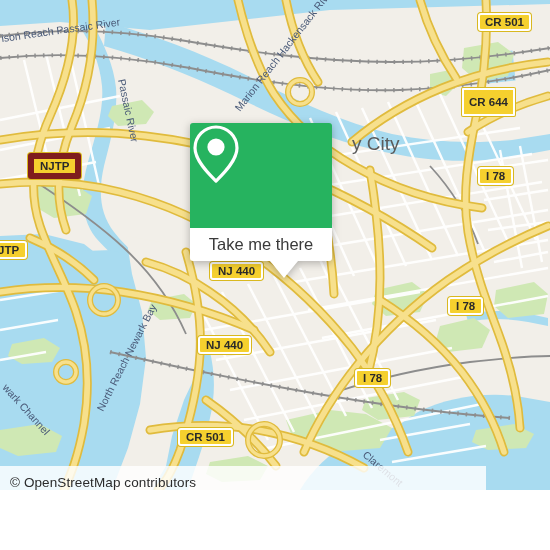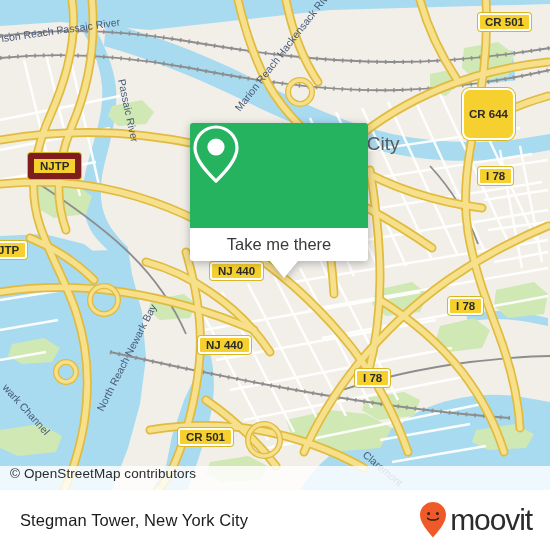--- a/index.html
+++ b/index.html
@@ -9,40 +9,40 @@
     background:#ffffff;
   }
   #app{position:relative;width:550px;height:550px;overflow:hidden;background:#fff;}
 
   
   .map{position:absolute;left:0;top:0;width:550px;height:490px;overflow:hidden;background:#f2efe9;}
   .map svg{position:absolute;left:0;top:0;}
 
   
   .attribution{
-    position:absolute;left:0;top:466px;width:550px;height:24px;
+    position:absolute;left:0;top:466px;width:486px;height:24px;
     background:rgba(255,255,255,0.82);
-    display:flex;align-items:flex-start;
+    display:flex;align-items:flex-end;
     box-sizing:border-box;padding-left:10px;
   }
   .attribution span{font-size:13.5px;color:#2b2b2b;letter-spacing:.1px;}
 
   
   .footer{
     position:absolute;left:0;top:490px;width:550px;height:60px;
     background:#ffffff;display:flex;align-items:center;justify-content:space-between;
     box-sizing:border-box;padding:0 18px 0 20px;
   }
   .footer-title{font-size:16.5px;color:#1c1c1c;letter-spacing:.1px;white-space:nowrap;}
   .brand{display:flex;align-items:center;gap:2px;}
   .brand-word{font-size:30px;color:#2b2b2b;letter-spacing:-1.1px;line-height:1;font-weight:400;}
 
   
   .callout{
-    position:absolute;left:190px;top:123px;width:178px;
+    position:absolute;left:190px;top:123px;width:142px;
     filter:drop-shadow(0 2px 4px rgba(0,0,0,0.28));
   }
   .callout-head{
     height:105px;background:#26b35f;border-radius:3px 3px 0 0;
     display:flex;align-items:center;justify-content:center;
   }
   .callout-foot{
     height:33px;background:#ffffff;border-radius:0 0 3px 3px;
     display:flex;align-items:center;justify-content:center;
   }
@@ -256,21 +256,21 @@
         </g>
       </g>
     </svg>
 
     <div style="position:absolute;left:352px;top:133px;font-size:19px;color:#5b5b5b;">y City</div>
 
     <div style="position:absolute;left:478px;top:12px;">
       <span style="display:inline-block;background:#f5d02e;border:2px solid #fff;border-radius:3px;padding:1px 5px;font-size:11.5px;font-weight:bold;color:#2a2a2a;box-shadow:0 0 0 1px #d9b81f;">CR 501</span>
     </div>
     <div style="position:absolute;left:462px;top:88px;">
-      <span style="display:inline-block;background:#f5d02e;border:2px solid #fff;border-radius:8px;padding:18px 5px;font-size:11.5px;font-weight:bold;color:#2a2a2a;box-shadow:0 0 0 1px #d9b81f;">CR 644</span>
+      <span style="display:inline-block;background:#f5d02e;border:2px solid #fff;border-radius:1px;padding:6px 5px;font-size:11.5px;font-weight:bold;color:#2a2a2a;box-shadow:0 0 0 1px #d9b81f;">CR 644</span>
     </div>
     <div style="position:absolute;left:478px;top:166px;">
       <span style="display:inline-block;background:#f5d02e;border:2px solid #fff;border-radius:3px;padding:1px 6px;font-size:11.5px;font-weight:bold;color:#2a2a2a;box-shadow:0 0 0 1px #d9b81f;">I 78</span>
     </div>
     <div style="position:absolute;left:448px;top:296px;">
       <span style="display:inline-block;background:#f5d02e;border:2px solid #fff;border-radius:3px;padding:1px 6px;font-size:11.5px;font-weight:bold;color:#2a2a2a;box-shadow:0 0 0 1px #d9b81f;">I 78</span>
     </div>
     <div style="position:absolute;left:355px;top:368px;">
       <span style="display:inline-block;background:#f5d02e;border:2px solid #fff;border-radius:3px;padding:1px 6px;font-size:11.5px;font-weight:bold;color:#2a2a2a;box-shadow:0 0 0 1px #d9b81f;">I 78</span>
     </div>
@@ -301,26 +301,14 @@
         <span>Take me there</span>
       </div>
       <div class="callout-tail"></div>
     </div>
 
     <div class="attribution">
       <span>© OpenStreetMap contributors</span>
     </div>
   </div>
 
-  <div class="footer">
-    <div class="footer-title">Stegman Tower, New York City</div>
-    <div class="brand">
-      <svg width="30" height="38" viewBox="0 0 30 38">
-        <path d="M15,1 C7.8,1 2,6.8 2,14 C2,22.4 11.2,32 15,36.5 C18.8,32 28,22.4 28,14 C28,6.8 22.2,1 15,1 Z" fill="#f05a28"></path>
-        <circle cx="10.6" cy="12.6" r="1.55" fill="#3a2317"></circle>
-        <circle cx="19.4" cy="12.6" r="1.55" fill="#3a2317"></circle>
-        <path d="M9.6,17.2 C11.4,19.6 18.6,19.6 20.4,17.2" fill="none" stroke="#3a2317" stroke-width="1.5" stroke-linecap="round"></path>
-      </svg>
-      <span class="brand-word">moovit</span>
-    </div>
-  </div>
 
 </div>
 
 </body></html>

